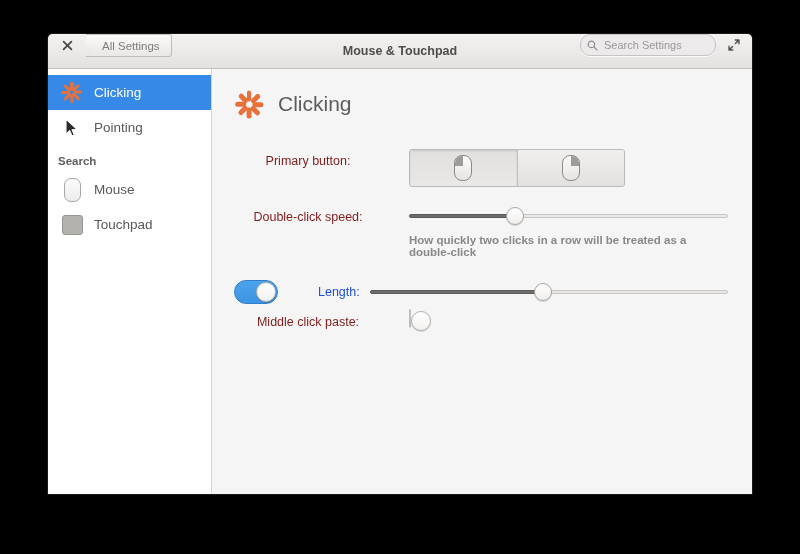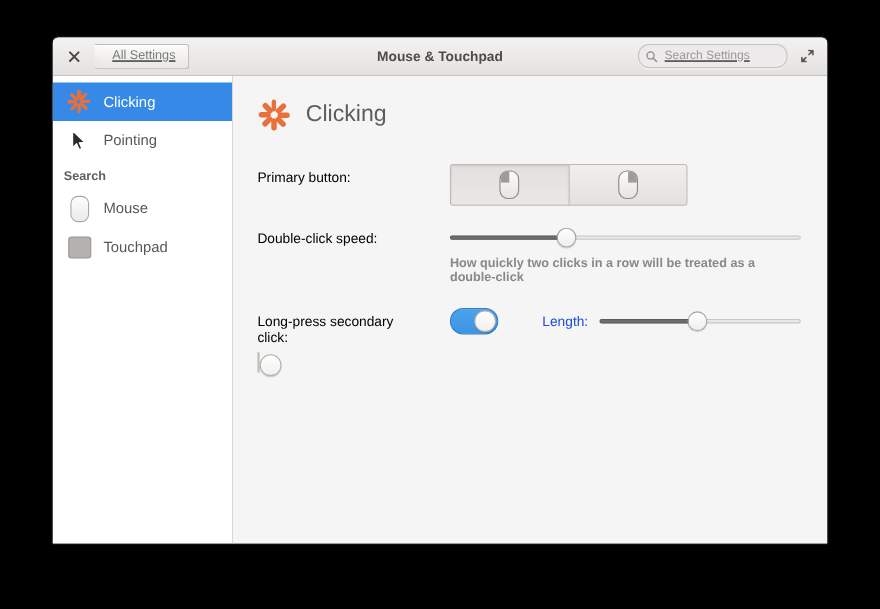--- a/index.html
+++ b/index.html
@@ -22,21 +22,21 @@
     overflow: hidden;
     display: flex; flex-direction: column;
   }
 
   
   .titlebar {
     position: relative;
     height: 34px; flex: none;
     background: linear-gradient(to bottom, #f3f2f1 0%, #e4e2e0 100%);
     border-bottom: 1px solid #c3c0bd;
-    display: flex; align-items: center; text-decoration: underline;
+    display: flex; align-items: flex-start;
   }
   .close-btn {
     width: 22px; height: 22px; margin-left: 8px;
     display: flex; align-items: center; justify-content: center;
     color: #4a4a48; cursor: pointer;
   }
   .close-btn svg { display: block; }
 
   .back-btn {
     position: relative;
@@ -156,23 +156,23 @@
     padding: 20px 24px 0 22px;
     overflow: hidden;
   }
   .page-head { display: flex; align-items: center; margin-bottom: 30px; }
   .page-head .ph-icon { margin-right: 14px; }
   .page-title { font-size: 21px; color: #5f5d5b; }
 
   .form { width: 100%; }
   .row { display: flex; align-items: flex-start; margin-bottom: 6px; }
   .row-label {
-    width: 148px; flex: none; text-align: left;
+    width: 148px; flex: none; text-align: center;
     padding-right: 27px; padding-top: 5px;
-    font-size: 12.5px; color: #000000; line-height: 1.2;
+    font-size: 12.5px; color: #7f1d1d; line-height: 1.2;
   }
   .row-field { flex: 1; min-width: 0; }
   .hint {
     font-size: 11.5px; color: #8a8886;
     margin-top: 7px; margin-bottom: 16px; font-weight: bold;
   }
 
   
   .mode-group {
     display: flex; width: 214px; height: 36px;
@@ -385,37 +385,37 @@
               <div class="slider">
                 <span class="track"></span>
                 <span class="fill" id="dcs-fill" style="width: 33%;"></span>
                 <span class="knob" id="dcs-knob" style="left: 33%;"></span>
               </div>
               <div class="hint">How quickly two clicks in a row will be treated as a double-click</div>
             </div>
           </div>
 
           <div class="row">
-            <div class="row-label" style="width:148px;">Long-press secondary click:</div>
             <div class="row-field">
               <div class="inline">
                 <span class="toggle on">
                   <span class="tk"></span>
                 </span>
                 <span class="inline-label">Length:</span>
                 <span class="slider" style="flex:1;">
                   <span class="track"></span>
                   <span class="fill" id="lp-fill" style="width: 48%;"></span>
                   <span class="knob" id="lp-knob" style="left: 48%;"></span>
                 </span>
               </div>
             </div>
           </div>
 
           <div class="row">
+            <div class="row-label">Middle click paste:</div>
             <div class="row-field">
               <span class="toggle off">
                 <span class="tk"></span>
               </span>
             </div>
           </div>
 
         </div>
       </div>
     </div>

